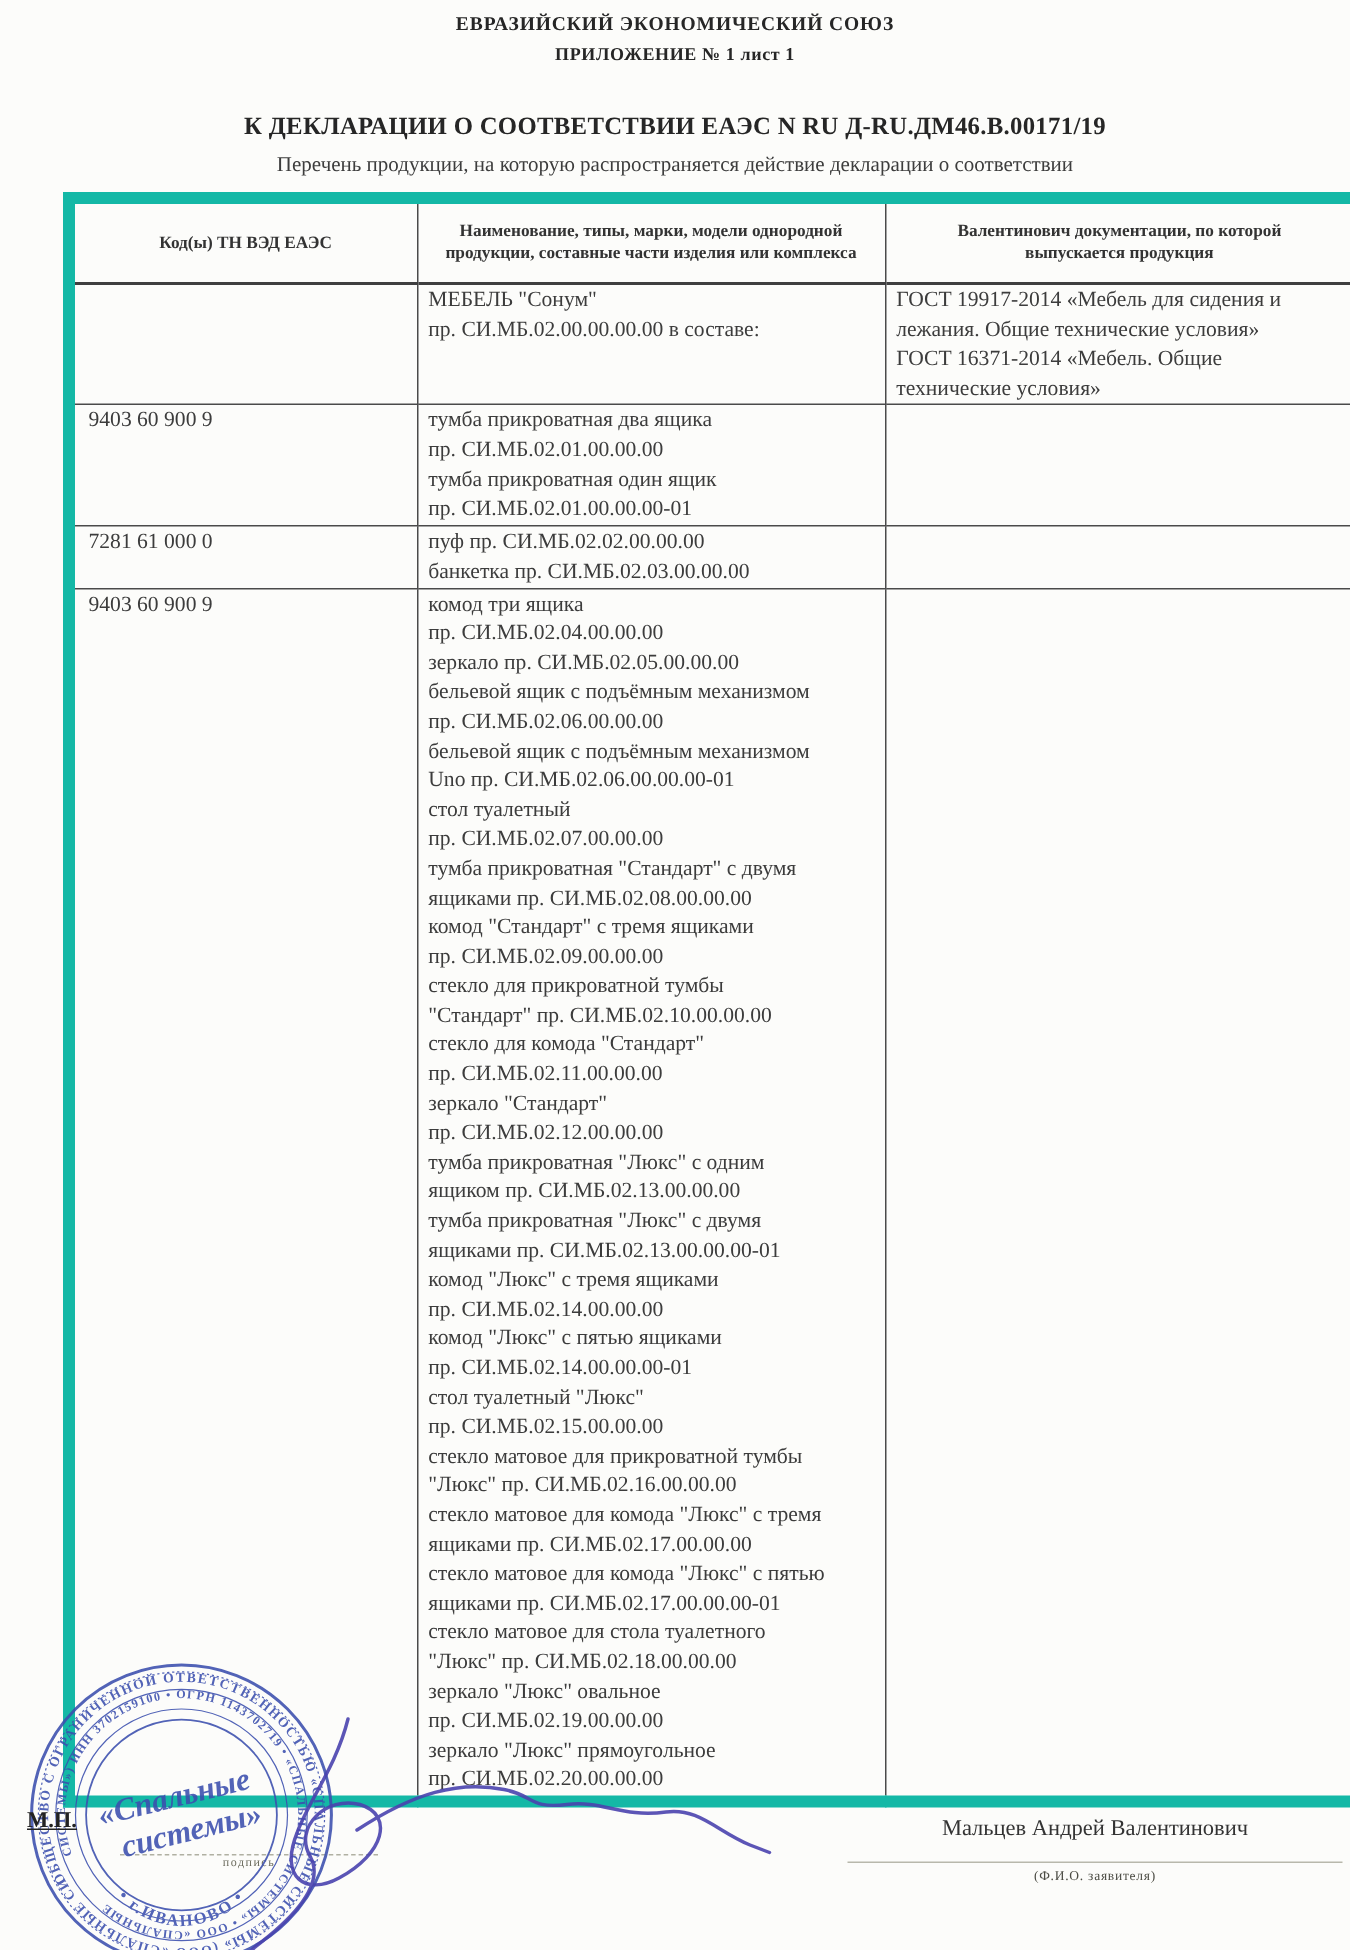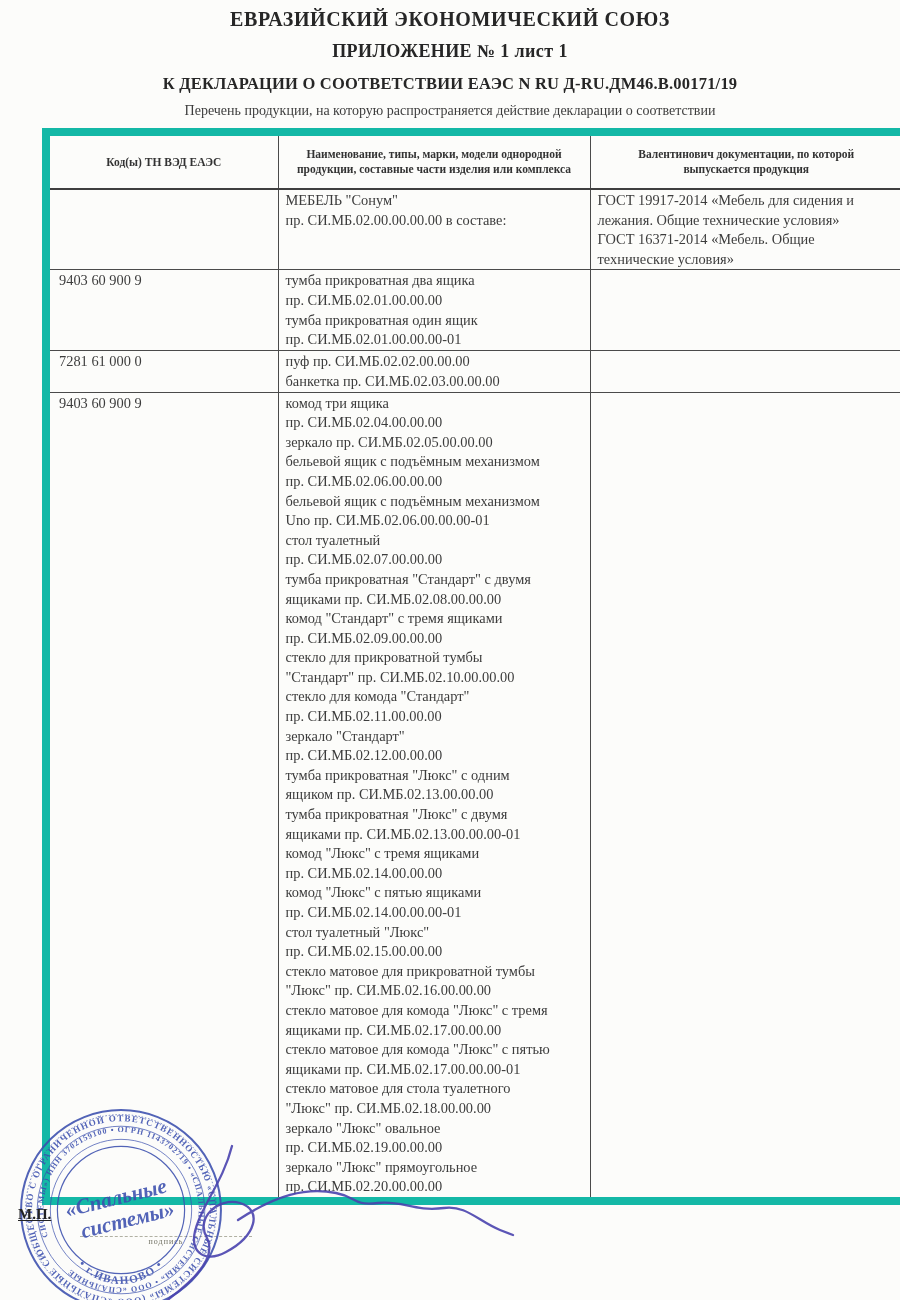--- a/index.html
+++ b/index.html
@@ -4,22 +4,22 @@
 <style>
   html,body { margin:0; padding:0; }
   .page {
     position:relative; width:900px; height:1300px;
     background:#fcfcfa; overflow:hidden;
     font-family:"Liberation Serif", serif; color:#3a3a3a;
   }
   
   .doc-title { position:absolute; left:0; width:900px; text-align:center;
                font-weight:bold; color:#262626; }
-  .t1 { top:8px;  font-size:20px; letter-spacing:0.6px; }
-  .t2 { top:41px; font-size:18px; letter-spacing:0.4px; }
+  .t1 { top:8px;  font-size:13px; letter-spacing:0.6px; }
+  .t2 { top:29px; font-size:12px; letter-spacing:0.4px; }
   .t3 { top:74px; font-size:16.5px; letter-spacing:0.2px;font-family:Liberation Serif, serif; }
   .subtitle { position:absolute; top:103px; left:0; width:900px;
               text-align:center; font-size:14px; color:#3d3d3d; }
   
   table.decl {
     position:absolute; left:42px; top:128px; width:860px;
     border-collapse:collapse; table-layout:fixed;
     border:8px solid #14b8a6;
   }
   .decl th, .decl td { border:1px solid #4a4a4a; }
@@ -185,14 +185,19 @@
         <path d="M 232 46 C 224 78 206 100 198 122 C 186 152 204 164 226 152 C 256 136 263 110 240 103 C 218 97 195 118 207 138 C 217 157 194 180 170 198 L 154 214"></path>
         <path d="M 238 120 C 276 95 306 87 336 93 C 357 97 352 106 378 103 C 402 100 414 112 444 108 C 466 105 478 121 500 130 L 513 135"></path>
       </g>
     </svg>
   </div>
 
   <div class="sign-line">
     <div class="cap">подпись</div>
   </div>
 
+  <div class="applicant">
+    <div class="name">Мальцев Андрей Валентинович</div>
+    <div class="line"></div>
+    <div class="cap">(Ф.И.О. заявителя)</div>
+  </div>
 
 </div>
 
 </body></html>

